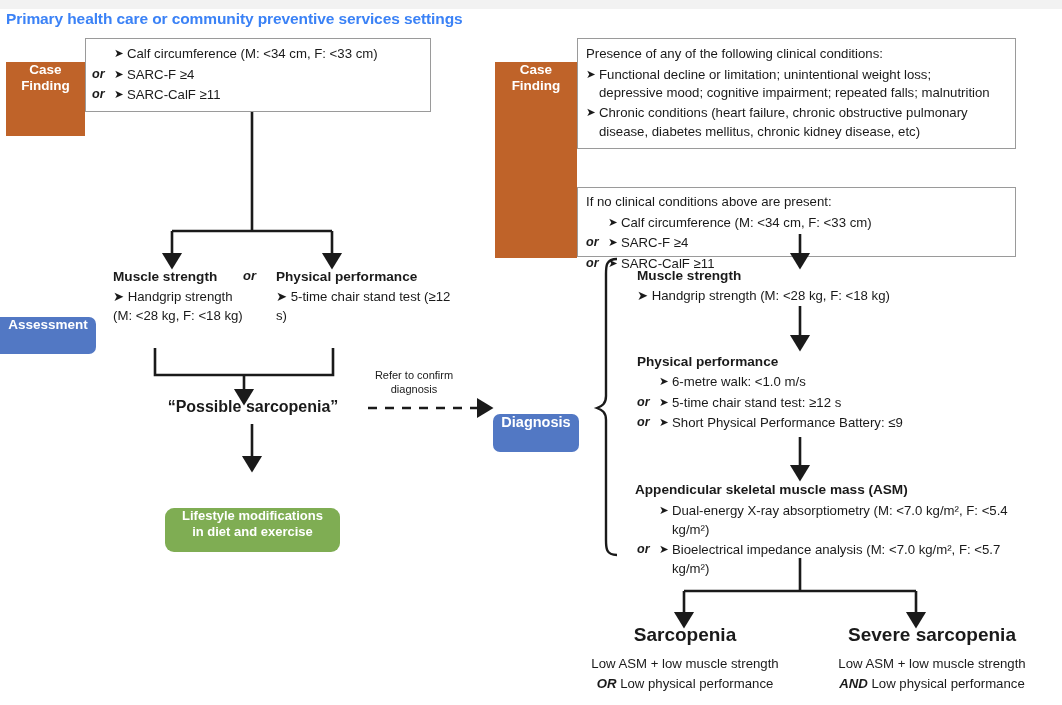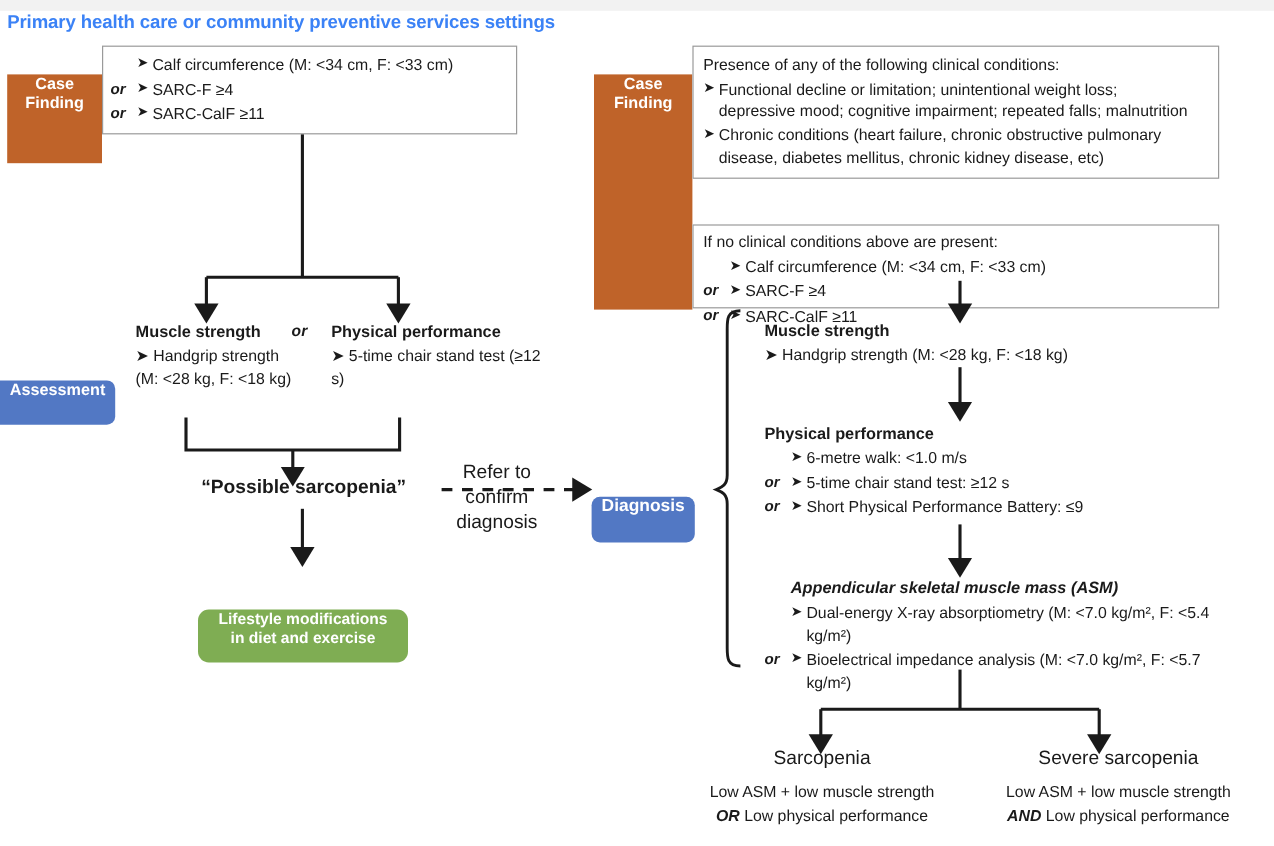--- a/index.html
+++ b/index.html
@@ -90,33 +90,33 @@
   .it  { font-style: italic; }
 
   #ms-left-title  { left: 113px; top: 267px; font-size: 13.6px; font-weight: bold; }
   #or-left        { left: 243px; top: 267px; font-size: 13px; font-weight: bold; font-style: italic; }
   #pp-left-title  { left: 276px; top: 267px; font-size: 13.6px; font-weight: bold; }
   #ms-left-body   { left: 113px; top: 288px; width: 160px; }
   #pp-left-body   { left: 276px; top: 288px; width: 180px; }
 
   #possible-sarc  { left: 143px; top: 396px; width: 220px; text-align: center;
                     font-size: 16px; font-weight: bold; }
-  #refer-label    { left: 358px; top: 384px; width: 112px; text-align: center;
-                    font-size: 16px; line-height: 1.3; }
+  #refer-label    { left: 358px; top: 368px; width: 112px; text-align: center;
+                    font-size: 11px; line-height: 1.3; }
 
   #rg-ms-title    { left: 637px; top: 266px; font-size: 13.6px; font-weight: bold; }
   #rg-ms-item     { left: 637px; top: 287px; }
   #rg-pp-title    { left: 637px; top: 352px; font-size: 13.6px; font-weight: bold; }
   #rg-pp-list     { left: 637px; top: 373px; width: 380px; }
-  #rg-asm-title   { left: 659px; top: 480px; font-size: 13.6px; font-weight: bold; font-style: italic; }
+  #rg-asm-title   { left: 635px; top: 480px; font-size: 13.6px; font-weight: bold; }
   #rg-asm-list    { left: 637px; top: 502px; width: 400px; }
 
   #out-left  { left: 575px; top: 622px; width: 220px; text-align: center; }
   #out-right { left: 822px; top: 622px; width: 220px; text-align: center; }
-  .out-title { font-size: 16px; font-weight: normal; margin-bottom: 5px; }
+  .out-title { font-size: 19px; font-weight: bold; margin-bottom: 5px; }
   .out-line  { font-size: 13.2px; line-height: 1.5; }
 
   svg.overlay { position: absolute; left: 0; top: 0; width: 1062px; height: 705px;
                 pointer-events: none; }
 </style>
 </head>
 <body>
 
 <div id="stage">
 

